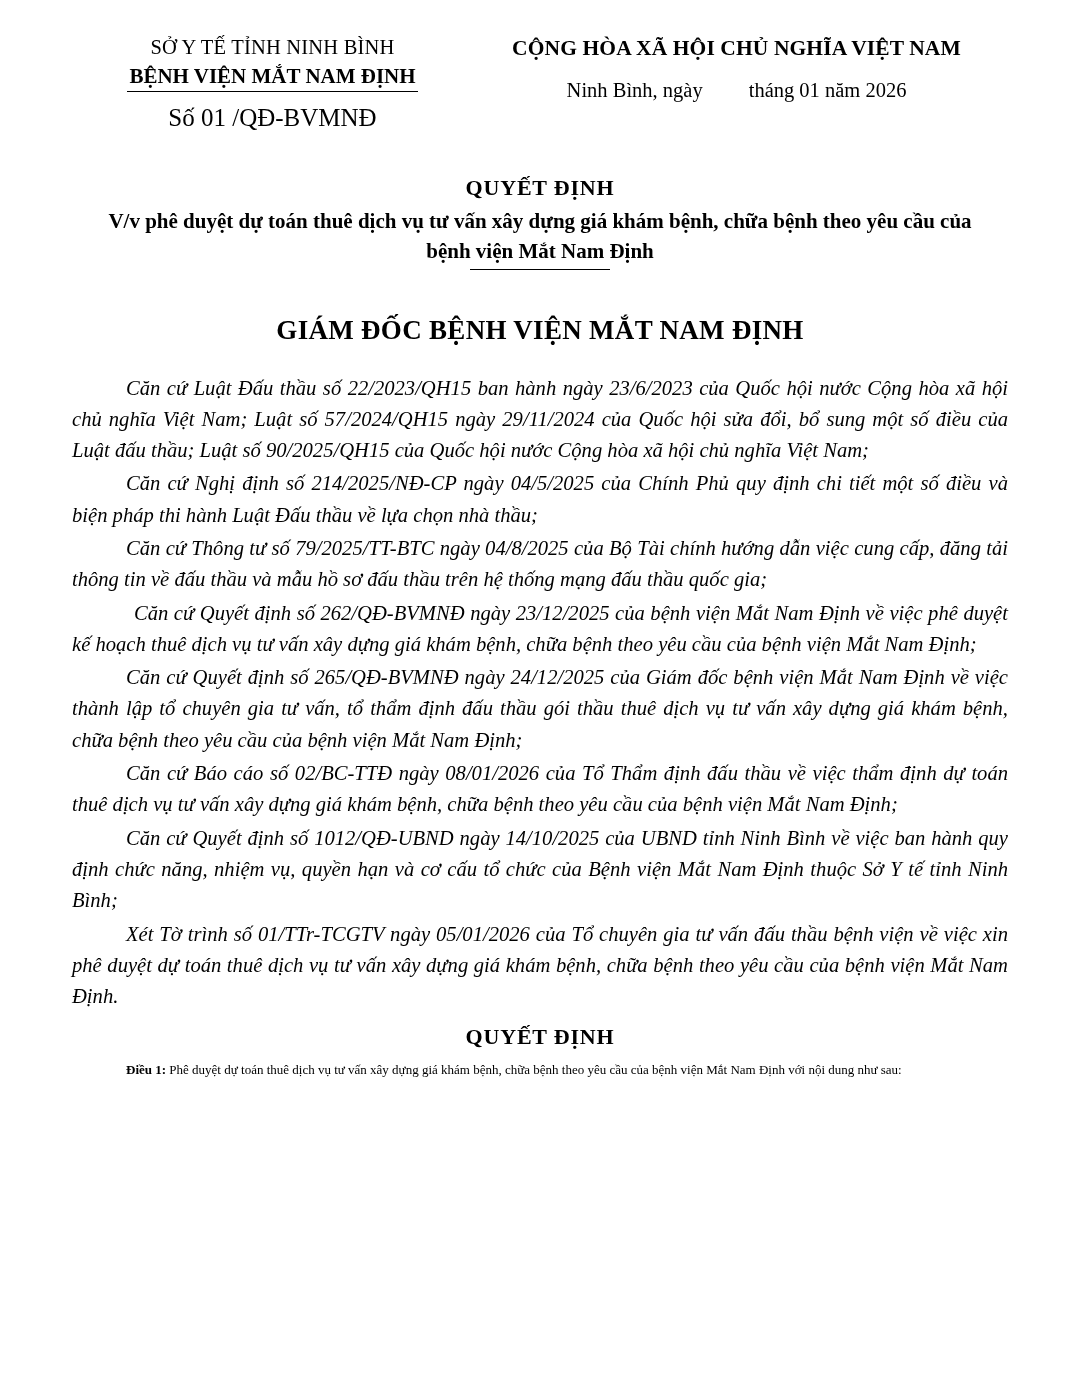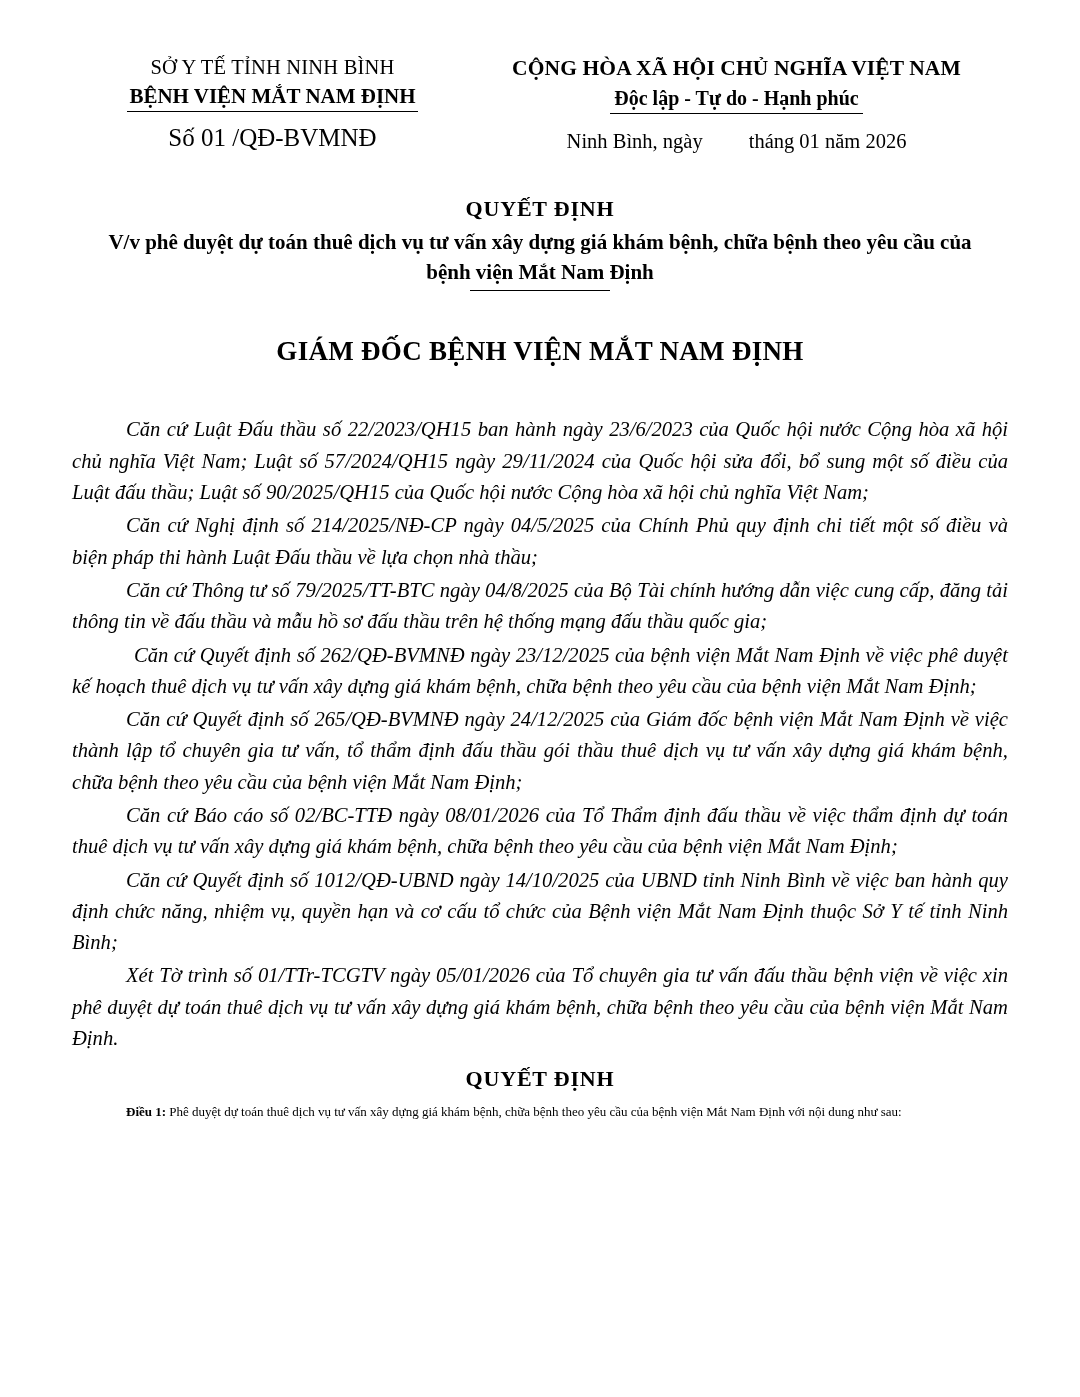--- a/index.html
+++ b/index.html
@@ -11,21 +11,21 @@
     width: 1080px;
     min-height: 1397px;
     font-family: "Liberation Serif", "DejaVu Serif", serif;
     color: #000000;
     -webkit-font-smoothing: antialiased;
   }
   .page {
     position: relative;
     width: 1080px;
     min-height: 1397px;
-    padding: 44px 72px 40px 72px;
+    padding: 24px 72px 40px 72px;
     box-sizing: border-box;
   }
 
   
   .header {
     display: flex;
     align-items: flex-start;
     justify-content: flex-start;
     margin-top: 10px;
   }
@@ -106,21 +106,21 @@
     text-align: center;
     font-size: 27px;
     font-weight: bold;
     letter-spacing: .3px;
     margin-top: 42px;
     line-height: 1.35;
   }
 
   
   .body {
-    margin-top: 45px;
+    margin-top: 24px;
   }
   .para {
     font-size: 20.6px;
     font-style: italic;
     text-align: justify;
     text-justify: inter-word;
     line-height: 1.52;
     text-indent: 54px;
     margin: 0 0 2px 0;
   }
@@ -149,21 +149,20 @@
 <div class="page">
 
   <div class="header">
     <div class="header-left">
       <div class="org-line1">SỞ Y TẾ TỈNH NINH BÌNH</div>
       <div class="org-line2">BỆNH VIỆN MẮT NAM ĐỊNH</div>
       <div class="doc-number">Số  01 /QĐ-BVMNĐ</div>
     </div>
     <div class="header-right">
       <div class="nation-line1">CỘNG HÒA XÃ HỘI CHỦ NGHĨA VIỆT NAM</div>
-      <div class="nation-line2">Độc lập - Tự do - Hạnh phúc</div>
       <div class="place-date">
         <span>Ninh Bình, ngày</span><span class="gap-sm"></span><span>tháng 01 năm 2026</span>
       </div>
     </div>
   </div>
 
   <div class="title-block">
     <div class="decision-word">QUYẾT ĐỊNH</div>
     <div class="subject">V/v phê duyệt dự toán thuê dịch vụ tư vấn xây dựng giá khám bệnh, chữa bệnh theo yêu cầu của bệnh viện Mắt Nam Định</div>
     <div class="subject-underline"></div>

